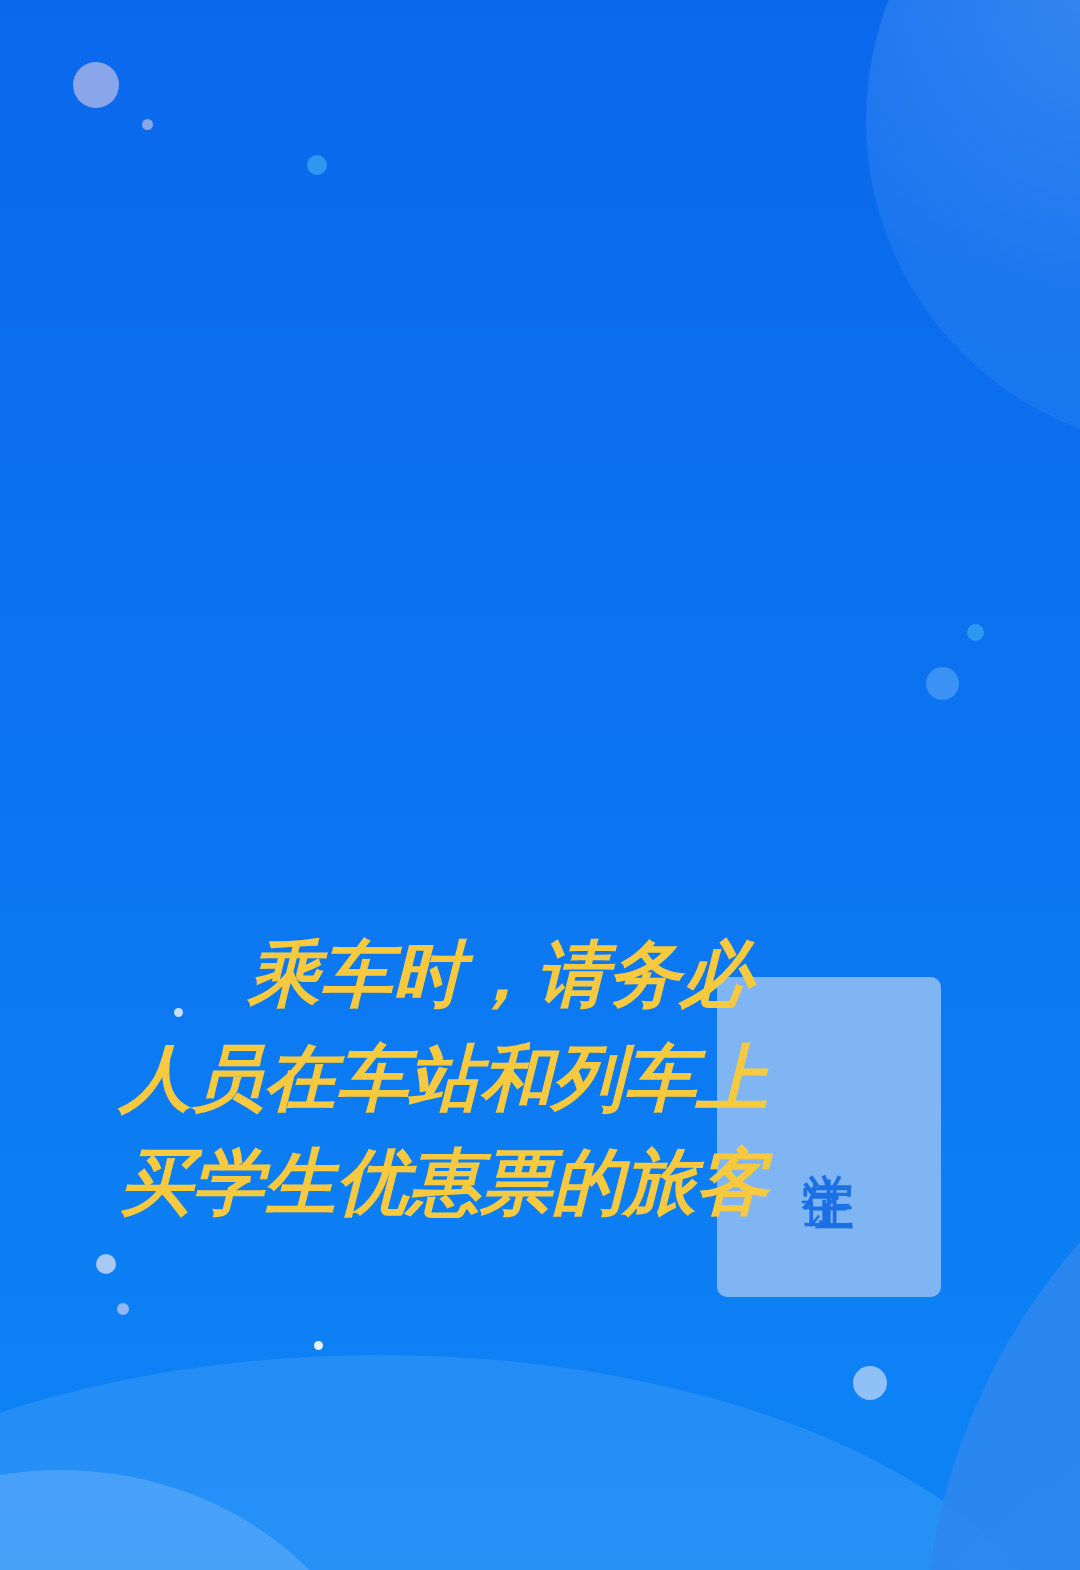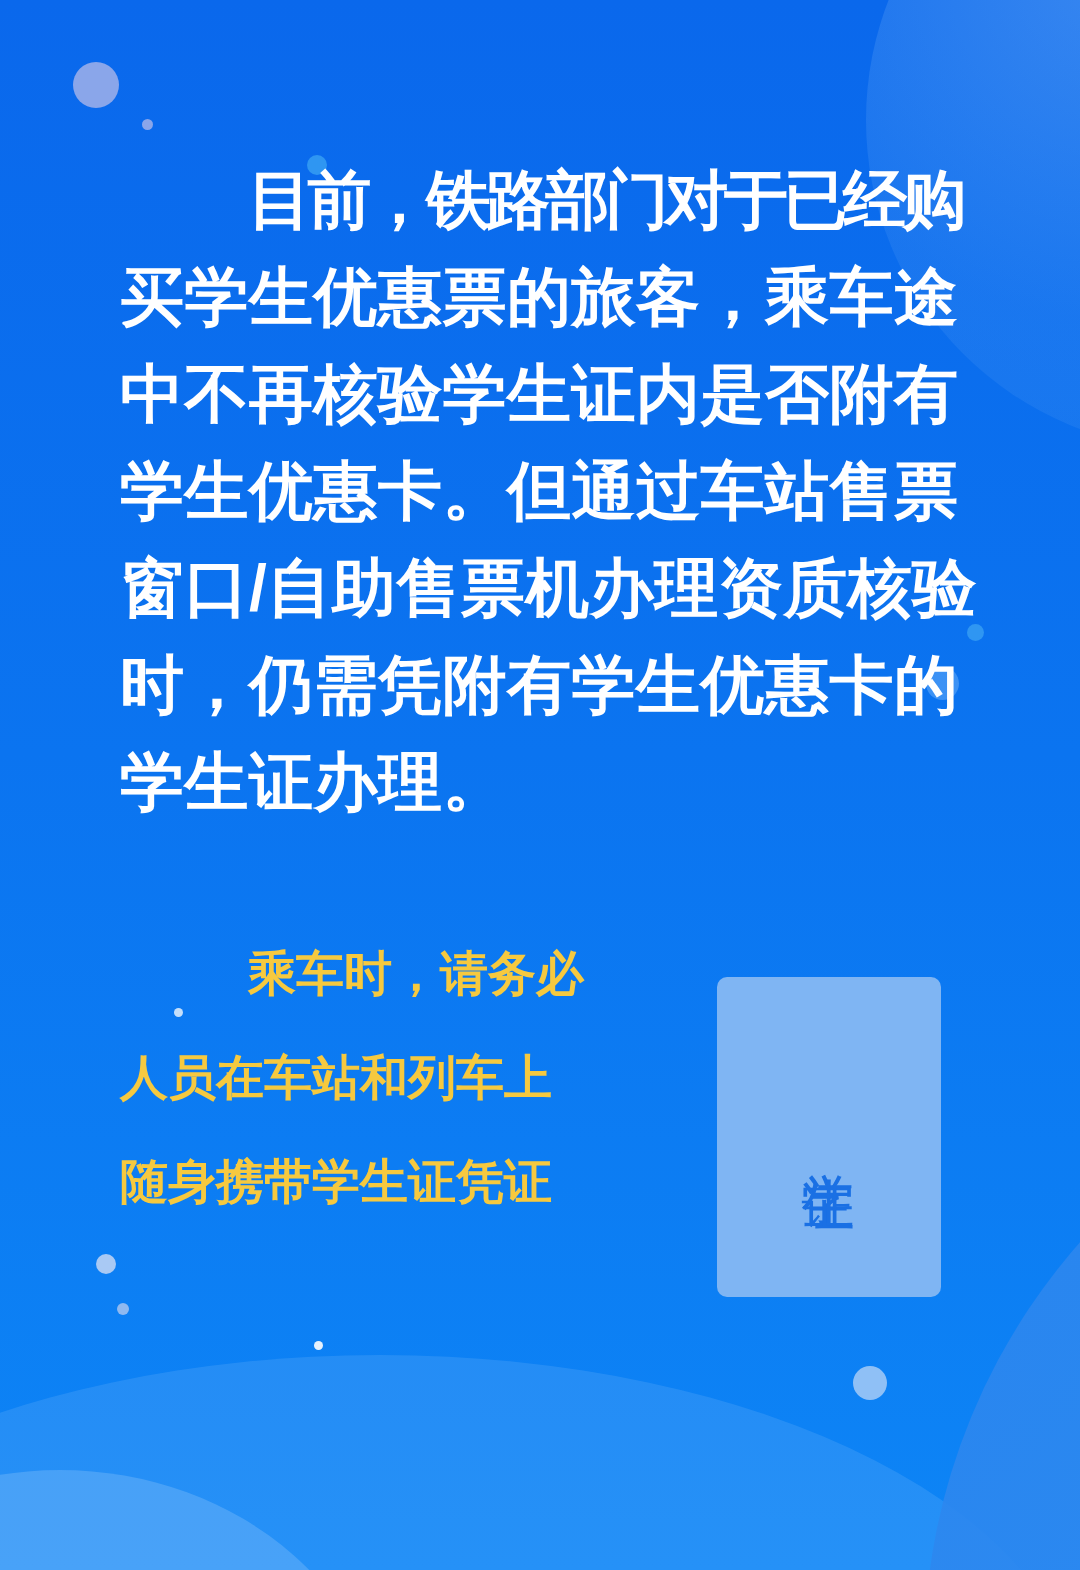--- a/index.html
+++ b/index.html
@@ -53,21 +53,21 @@
 
   
   .para { position:absolute; z-index:5; font-weight:700; }
   .line { white-space:nowrap; }
 
   .p1 { left:120px; top:152px; width:840px; color:var(--text-primary,#ffffff); }
   .p1 .line { height:97px; line-height:97px; font-size:64px; letter-spacing:0.5px; }
   .p1 .line.tight { letter-spacing:-4.5px; }
 
   .p2 { left:120px; top:922px; width:578px; color:var(--text-accent,#f6c93f); }
-  .p2 .line { height:104px; line-height:104px; font-size:48px; }
+  .p2 .line { height:104px; line-height:104px; font-size:72px;font-style:italic; }
 
   .indent { text-indent:128px; }
 
   
   .id-card {
     position:absolute; z-index:4;
     left:717px; top:977px; width:224px; height:320px;
     background:var(--card-bg,#7fb5f3);
     border-radius:10px;
     display:flex; align-items:center; justify-content:center;
@@ -92,33 +92,24 @@
   <div class="decor dot-b"></div>
   <div class="decor dot-c"></div>
   <div class="decor dot-d"></div>
   <div class="decor dot-e"></div>
   <div class="decor dot-f"></div>
   <div class="decor dot-g"></div>
   <div class="decor dot-h"></div>
   <div class="decor dot-i"></div>
   <div class="decor dot-j"></div>
 
-  <div class="para p1">
-    <div class="line tight indent">目前，铁路部门对于已经购</div>
-    <div class="line">买学生优惠票的旅客，乘车途</div>
-    <div class="line">中不再核验学生证内是否附有</div>
-    <div class="line">学生优惠卡。但通过车站售票</div>
-    <div class="line">窗口/自助售票机办理资质核验</div>
-    <div class="line">时，仍需凭附有学生优惠卡的</div>
-    <div class="line">学生证办理。</div>
-  </div>
 
   <div class="para p2">
     <div class="line indent">乘车时，请务必</div>
     <div class="line">人员在车站和列车上</div>
-    <div class="line">随身携带学生证凭证</div>
+    <div class="line">买学生优惠票的旅客</div>
   </div>
 
   <div class="id-card">
     <div class="id-card-label">学生证</div>
   </div>
 
 </div>
 
 </body></html>

